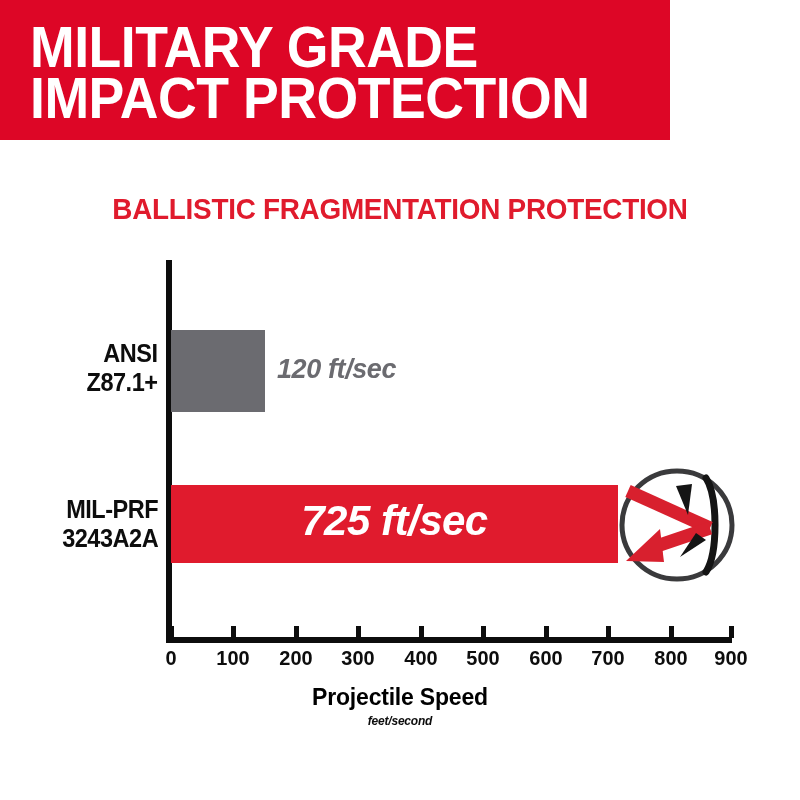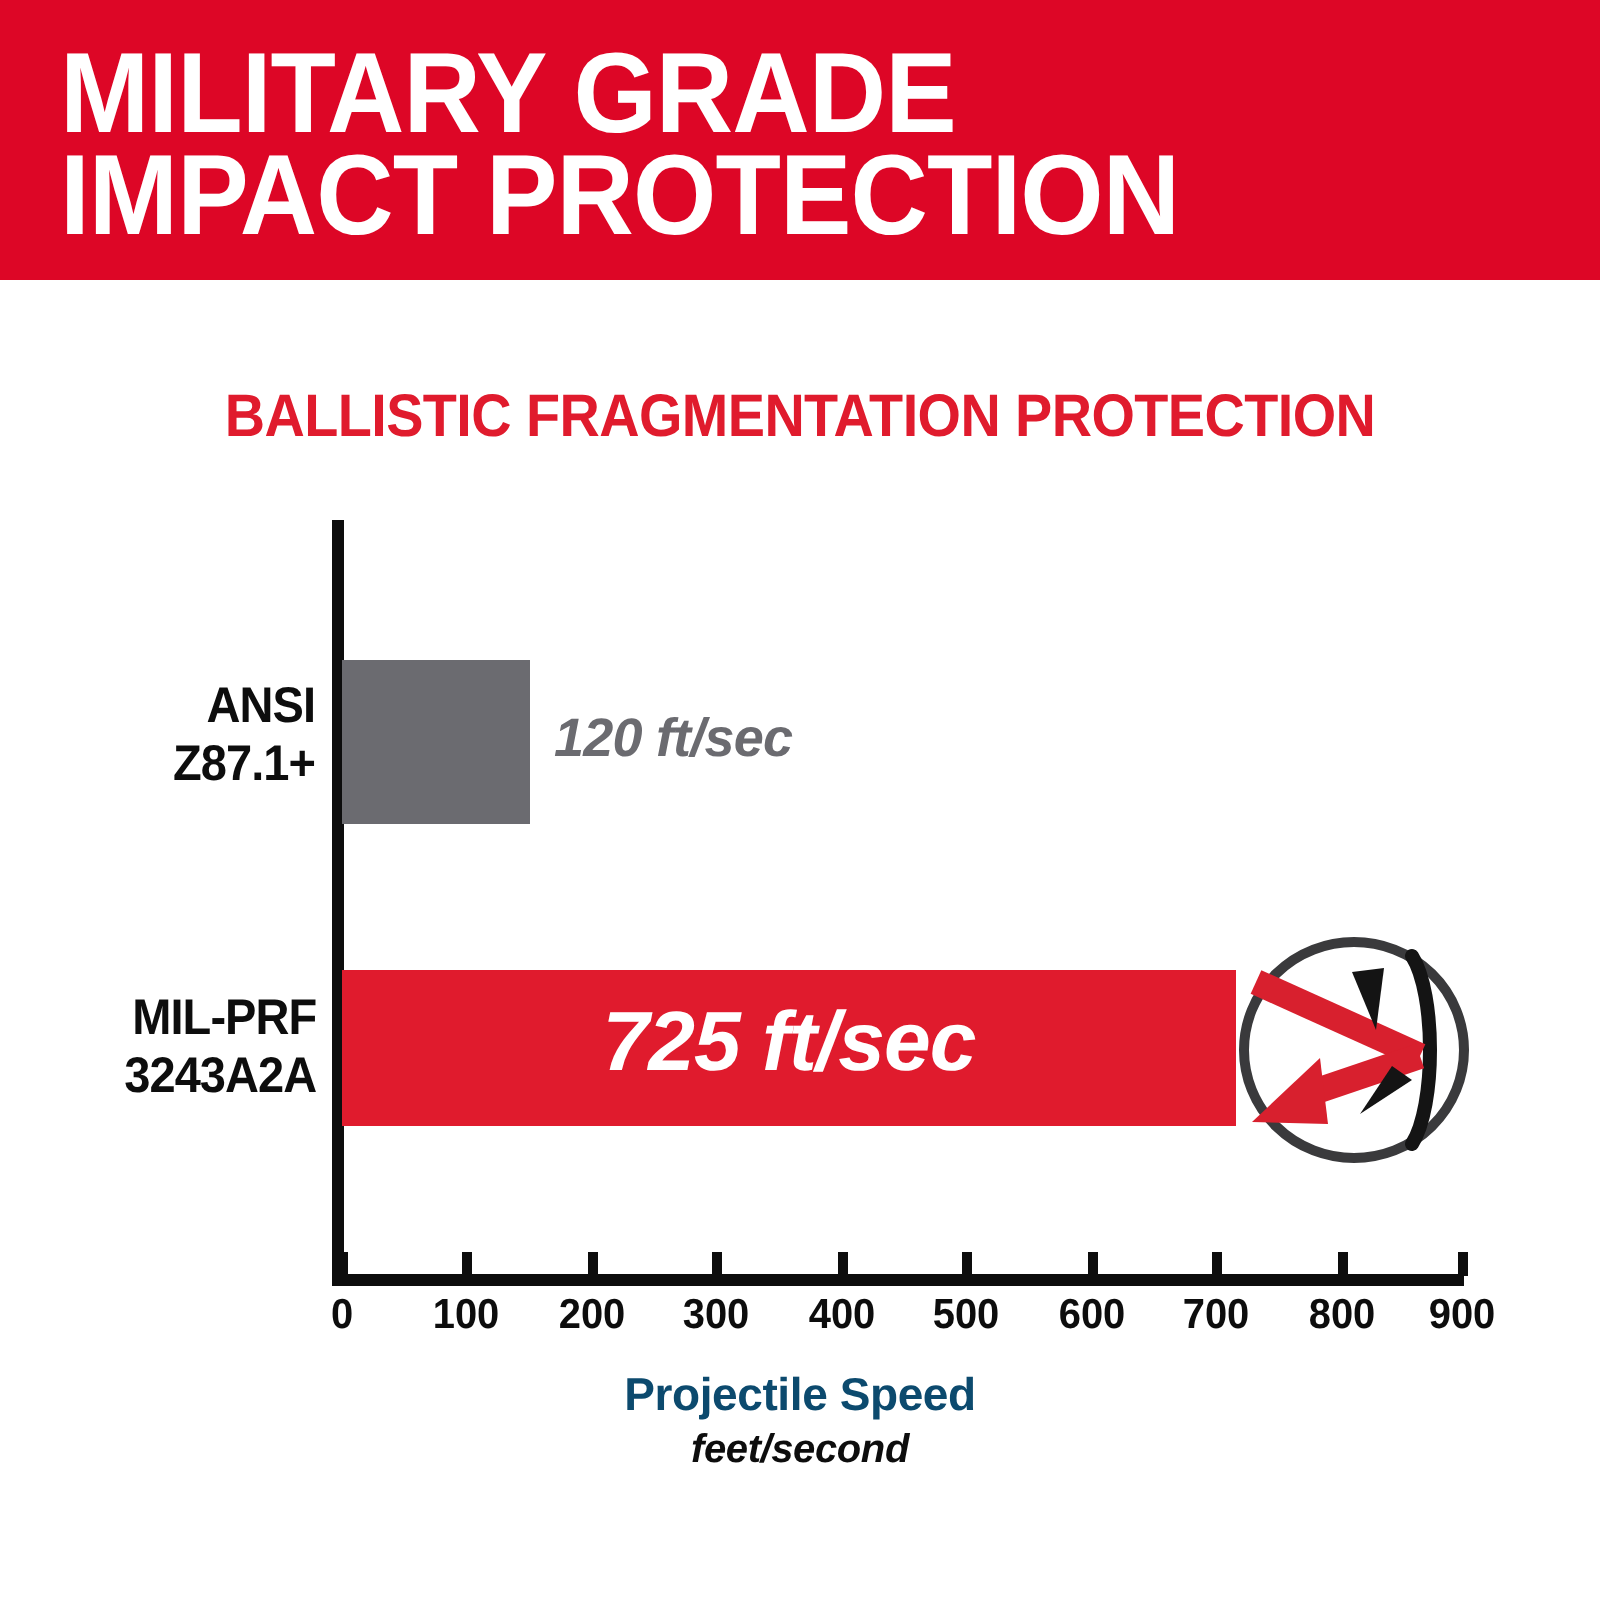--- a/index.html
+++ b/index.html
@@ -13,21 +13,21 @@
     font-family: "Liberation Sans", sans-serif;
     overflow: hidden;
     position: relative;
   }
 
   
   #header-banner {
     position: absolute;
     left: 0;
     top: 0;
-    width: 800px;
+    width: 670px;
     height: 140px;
     background: #dd0626;
   }
   #header-title {
     position: absolute;
     left: 30px;
     top: 22px;
     width: 740px;
     color: #ffffff;
     font-family: "Liberation Sans", sans-serif;
@@ -173,33 +173,33 @@
   
   #axis-title-main {
     position: absolute;
     left: 0;
     top: 684px;
     width: 800px;
     text-align: center;
     font-family: "Liberation Sans", sans-serif;
     font-weight: bold;
     font-size: 23px;
-    color: #0c4a6e;
+    color: #000000;
     letter-spacing: -0.2px;
   }
   #axis-title-sub {
     position: absolute;
     left: 0;
     top: 714px;
     width: 800px;
     text-align: center;
     font-family: "Liberation Sans", sans-serif;
     font-weight: bold;
     font-style: italic;
-    font-size: 20px;
+    font-size: 12px;
     color: #0d0d0d;
     letter-spacing: -0.2px;
   }
 
   
   #deflection-icon {
     position: absolute;
     left: 618px;
     top: 467px;
     width: 118px;

